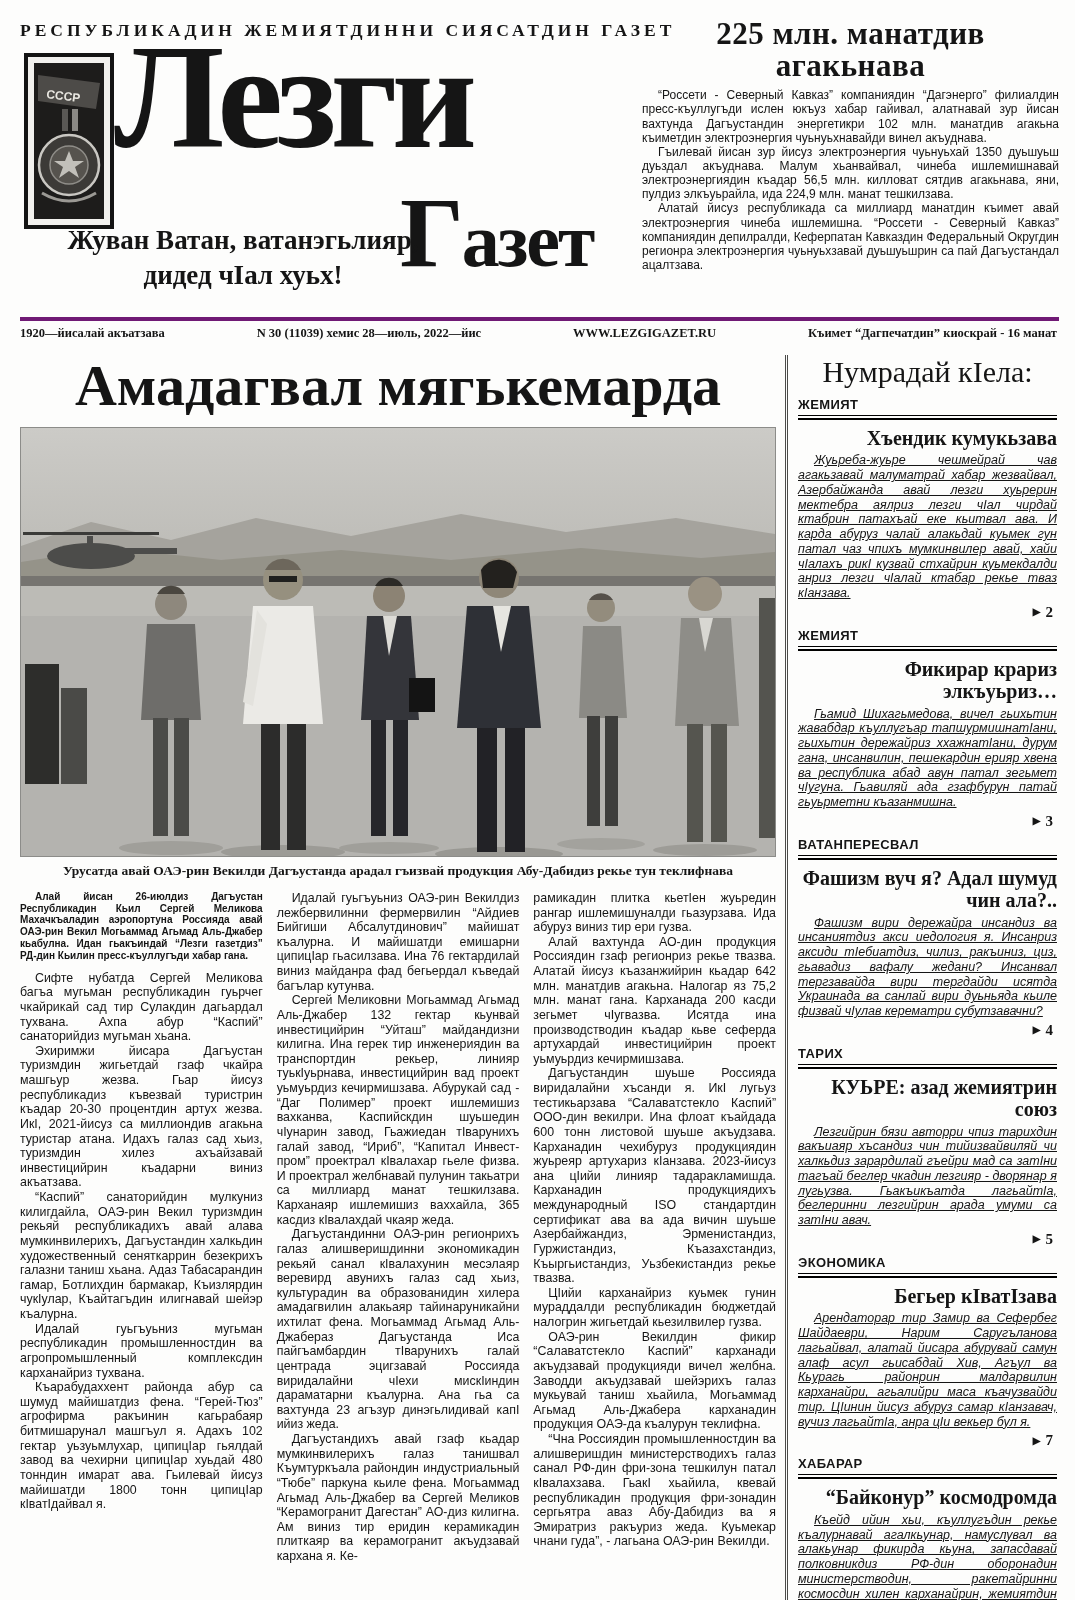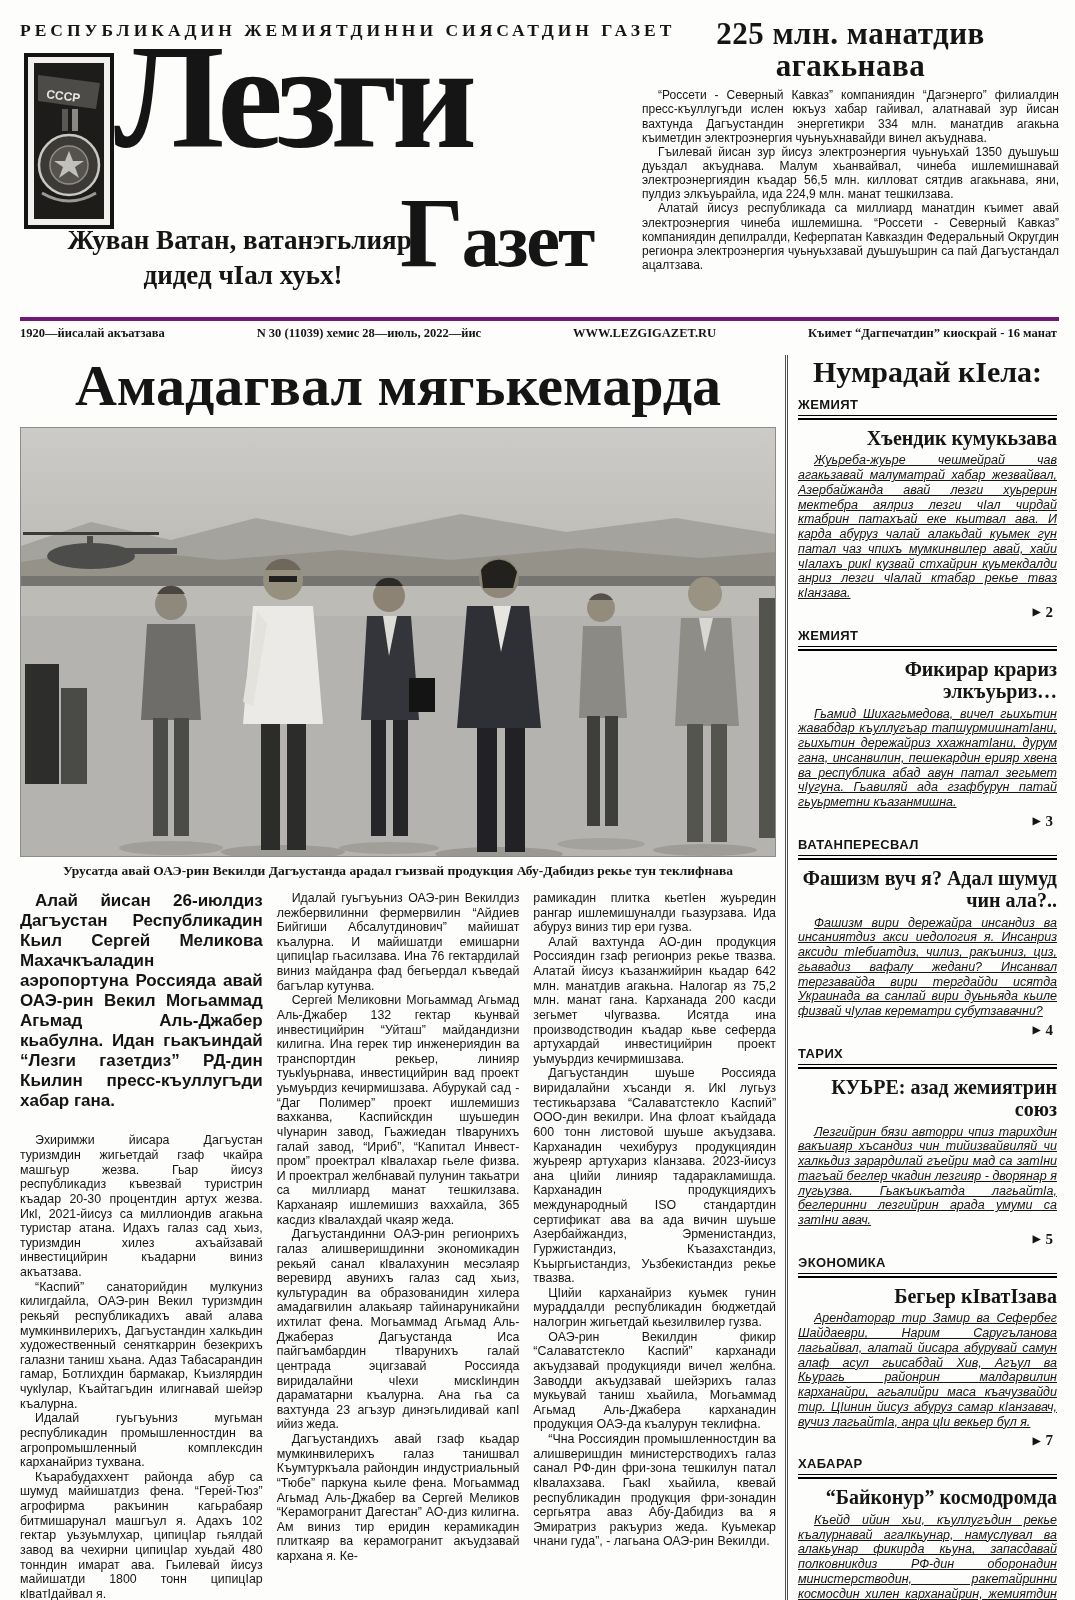--- a/index.html
+++ b/index.html
@@ -32,27 +32,27 @@
   .main{width:756px;flex:none;}
   .main h1{margin:2px 0 12px;font-size:58px;line-height:1;text-align:center;font-weight:700;}
   figure{margin:0;border:1px solid #8c8c89;}
   figure svg{display:block;}
   figcaption{font-weight:700;font-size:13.5px;line-height:1.25;text-align:center;
              padding:6px 6px 7px;}
   .cols{display:flex;gap:14px;margin-top:4px;}
   .col{flex:1;font-family:"Liberation Sans",sans-serif;font-size:12.4px;line-height:1.18;
        text-align:justify;}
   .col p{margin:0;text-indent:15px;}
-  .col p.lead{font-weight:700;font-size:17px;margin-bottom:22px;}
+  .col p.lead{font-weight:700;font-size:10px;margin-bottom:9px;}
   .col p.cont{text-indent:0;}
   .vdivider{flex:none;width:1px;border-left:1px solid #4c4c4a;border-right:1px solid #4c4c4a;
             margin:0 10px 10px 9px;}
   
   .sidebar{flex:1;min-width:0;padding-right:2px;}
-  .sb-title{margin:0 0 8px;font-size:30px;font-weight:700;text-align:center;}
+  .sb-title{margin:0 0 8px;font-size:30px;font-weight:400;text-align:center;}
   .rubric{font-family:"Liberation Sans",sans-serif;font-weight:700;font-size:13px;
           letter-spacing:.4px;margin:0 0 3px;}
   .rubric-rule{height:2px;border-top:1.5px solid #000;border-bottom:2.5px solid #000;
                margin-bottom:7px;}
   .sb-head{margin:0 0 4px;font-size:20px;line-height:1.12;font-weight:700;text-align:right;}
   .teaser{margin:0;font-family:"Liberation Sans",sans-serif;font-style:italic;font-size:12.5px;
           line-height:1.18;text-align:justify;text-indent:16px;text-decoration:underline;}
   .pagemark{text-align:right;font-weight:700;font-size:15px;margin:3px 4px 7px 0;}
   .pagemark .tri{font-size:10px;vertical-align:1.5px;margin-right:5px;}
 </style>
@@ -81,21 +81,21 @@
         <div class="logo2">Газет</div>
         <div class="slogan">
           <div>Жуван Ватан, ватанэгьлияр,</div>
           <div>дидед чIал хуьх!</div>
         </div>
       </div>
     </div>
 
     <div class="top-story">
       <h2>225 млн. манатдив агакьнава</h2>
-      <p>“Россети - Северный Кавказ” компаниядин “Дагэнерго” филиалдин пресс-къуллугъди ислен юкъуз хабар гайивал, алатнавай зур йисан вахтунда Дагъустандин энергетикри 334 млн. манатдив агакьна къиметдин электроэнергия чуьнуьхнавайди винел акъуднава.</p>
+      <p>“Россети - Северный Кавказ” компаниядин “Дагэнерго” филиалдин пресс-къуллугъди ислен юкъуз хабар гайивал, алатнавай зур йисан вахтунда Дагъустандин энергетикри 102 млн. манатдив агакьна къиметдин электроэнергия чуьнуьхнавайди винел акъуднава.</p>
       <p>Гъилевай йисан зур йисуз электроэнергия чуьнуьхай 1350 дуьшуьш дуьздал акъуднава. Малум хьанвайвал, чинеба ишлемишнавай электроэнергиядин къадар 56,5 млн. килловат сятдив агакьнава, яни, пулдиз элкъуьрайла, ида 224,9 млн. манат тешкилзава.</p>
       <p>Алатай йисуз республикада са миллиард манатдин къимет авай электроэнергия чинеба ишлемишна. “Россети - Северный Кавказ” компаниядин депилралди, Кеферпатан Кавказдин Федеральный Округдин регионра электроэнергия чуьнуьхзавай дуьшуьшрин са пай Дагъустандал ацалтзава.</p>
     </div>
   </div>
 
   <div class="dateline">
     <span>1920—йисалай акъатзава</span>
     <span>N 30 (11039)  хемис  28—июль,  2022—йис</span>
     <span>WWW.LEZGIGAZET.RU</span>
     <span>Къимет “Дагпечатдин” киоскрай - 16 манат</span>
@@ -190,20 +190,21 @@
           </g>
 
           <rect x="738" y="170" width="16" height="240" fill="#54544f"></rect>
         </svg>
       </figure>
       <figcaption>Урусатда авай ОАЭ-рин Векилди Дагъустанда арадал гъизвай продукция Абу-Дабидиз рекье тун теклифнава</figcaption>
 
       <div class="cols">
         <div class="col">
           <p class="lead">Алай йисан 26-июлдиз Дагъустан Республикадин Кьил Сергей Меликова Махачкъаладин аэропортуна Россияда авай ОАЭ-рин Векил Могьаммад Агьмад Аль-Джабер кьабулна. Идан гьакъиндай “Лезги газетдиз” РД-дин Кьилин пресс-къуллугъди хабар гана.</p>
+          <p>Сифте нубатда Сергей Меликова багъа мугьман республикадин гуьрчег чкайрикай сад тир Сулакдин дагьардал тухвана. Ахпа абур “Каспий” санаторийдиз мугьман хьана.</p>
           <p>Эхиримжи йисара Дагъустан туризмдин жигьетдай гзаф чкайра машгьур жезва. Гьар йисуз республикадиз къвезвай туристрин къадар 20-30 процентдин артух жезва. ИкI, 2021-йисуз са миллиондив агакьна туристар атана. Идахъ галаз сад хьиз, туризмдин хилез ахъайзавай инвестицийрин къадарни виниз акъатзава.</p>
           <p>“Каспий” санаторийдин мулкуниз килигдайла, ОАЭ-рин Векил туризмдин рекьяй республикадихъ авай алава мумкинвилерихъ, Дагъустандин халкьдин художественный сеняткаррин безекрихъ галазни таниш хьана. Адаз Табасарандин гамар, Ботлихдин бармакар, Къизлярдин чукIулар, Къайтагъдин илигнавай шейэр къалурна.</p>
           <p>Идалай гуьгъуьниз мугьман республикадин промышленностдин ва агропромышленный комплексдин карханайриз тухвана.</p>
           <p>Къарабудаххент районда абур са шумуд майишатдиз фена. “Герей-Тюз” агрофирма ракъинин кагьрабаяр битмишарунал машгъул я. Адахъ 102 гектар уьзуьмлухар, ципицIар гьялдай завод ва чехирни ципицIар хуьдай 480 тонндин имарат ава. Гьилевай йисуз майишатди 1800 тонн ципицIар кIватIдайвал я.</p>
         </div>
         <div class="col">
           <p>Идалай гуьгъуьниз ОАЭ-рин Векилдиз лежбервилинни фермервилин “Айдиев Бийгиши Абсалутдинович” майишат къалурна. И майишатди емишарни ципицIар гьасилзава. Ина 76 гектардилай виниз майданра фад бегьердал къведай багълар кутунва.</p>
           <p>Сергей Меликовни Могьаммад Агьмад Аль-Джабер 132 гектар кьунвай инвестицийрин “Уйташ” майдандизни килигна. Ина герек тир инженериядин ва транспортдин рекьер, линияр туькIуьрнава, инвестицийрин вад проект уьмуьрдиз кечирмишзава. Абурукай сад - “Даг Полимер” проект ишлемишиз вахканва, Каспийскдин шуьшедин чIунарин завод, Гьажиедан тIварунихъ галай завод, “Ириб”, “Капитал Инвест-пром” проектрал кIвалахар гьеле физва. И проектрал желбнавай пулунин такьатри са миллиард манат тешкилзава. Карханаяр ишлемишиз ваххайла, 365 касдиз кIвалахдай чкаяр жеда.</p>
           <p>Дагъустандинни ОАЭ-рин регионрихъ галаз алишверишдинни экономикадин рекьяй санал кIвалахунин месэлаяр веревирд авунихъ галаз сад хьиз, культурадин ва образованидин хилера амадагвилин алакьаяр тайинаруникайни ихтилат фена. Могьаммад Агьмад Аль-Джабераз Дагъустанда Иса пайгъамбардин тIварунихъ галай центрада эцигзавай Россияда виридалайни чIехи мискIиндин дараматарни къалурна. Ана гьа са вахтунда 23 агъзур динэгьлидивай капI ийиз жеда.</p>
           <p>Дагъустандихъ авай гзаф кьадар мумкинвилерихъ галаз танишвал Къумтуркъала райондин индустриальный “Тюбе” паркуна кьиле фена. Могьаммад Агьмад Аль-Джабер ва Сергей Меликов “Керамогранит Дагестан” АО-диз килигна. Ам виниз тир еридин керамикадин плиткаяр ва керамогранит акъудзавай кархана я. Ке-</p>

